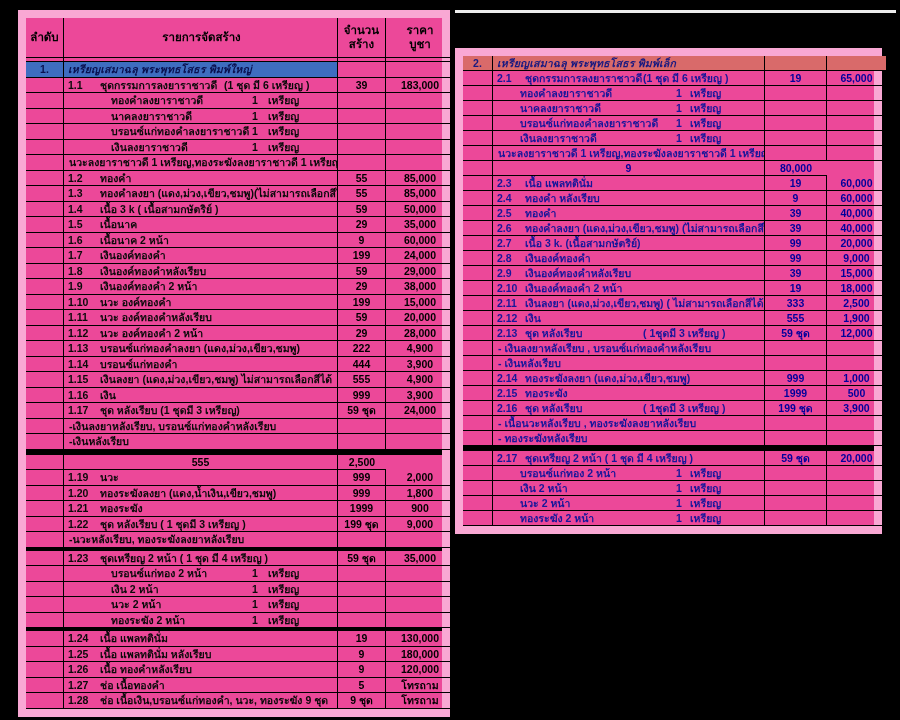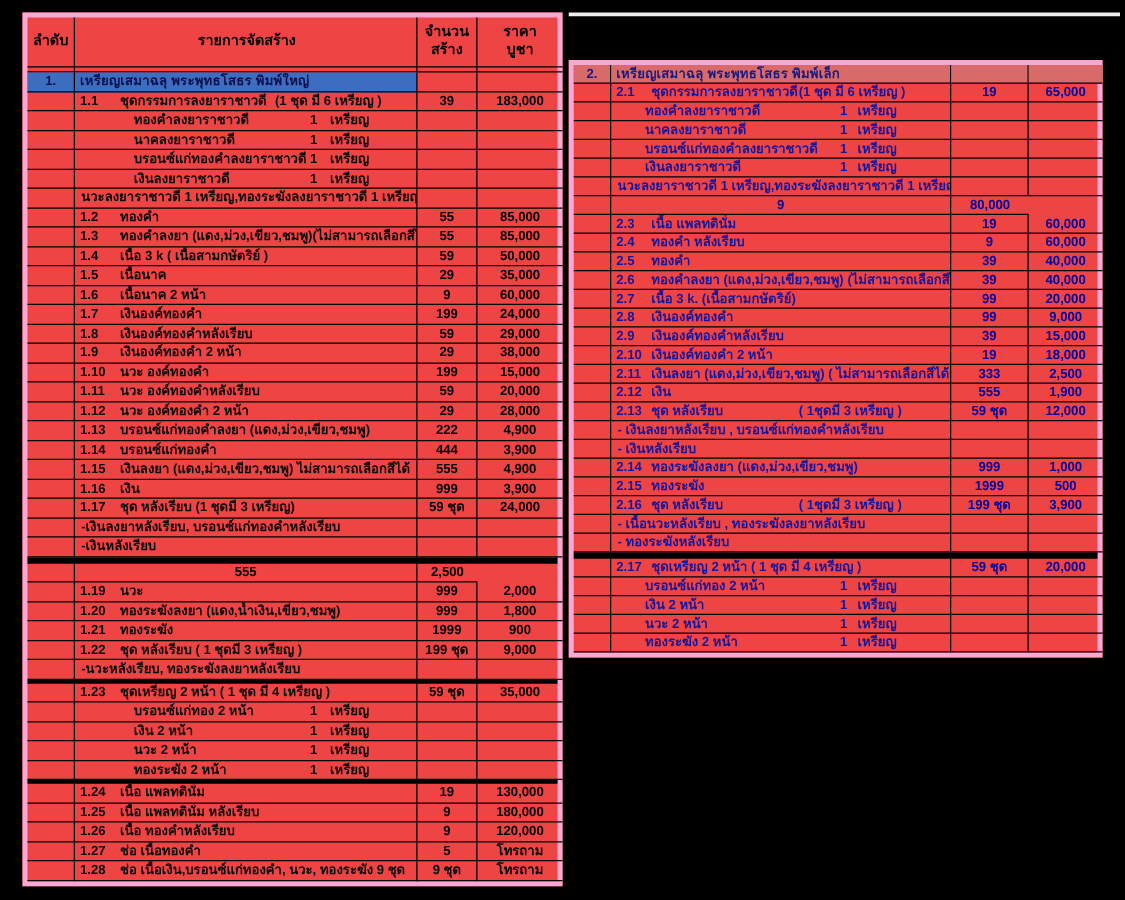--- a/index.html
+++ b/index.html
@@ -1,21 +1,21 @@
 <!DOCTYPE html>
 <html><head>
 <meta charset="utf-8">
 <style>
   html,body{margin:0;padding:0;}
   body{
     width:900px;height:720px;background:#000;position:relative;overflow:hidden;
     font-family:"Liberation Sans","DejaVu Sans",sans-serif;font-weight:bold;
   }
   .strip{position:absolute;left:455px;top:10px;width:441px;height:3px;background:#ededed;}
-  .tbl{position:absolute;background:#ef4444;border:4px solid #f9a8d4;box-sizing:border-box;}
+  .tbl{position:absolute;background:#ec4899;border:8px solid #f9a8d4;box-sizing:border-box;}
   .t1{left:18px;top:10px;width:432px;}
   .t2{left:455px;top:48px;width:427px;}
   .row{display:grid;}
   .t1 .row{grid-template-columns:38px 274px 48px 68px;height:15.5px;}
   .t2 .row{grid-template-columns:30px 272px 62px 59px;height:15px;}
   .c{border-right:1px solid #000;border-bottom:1px solid #000;overflow:hidden;
      white-space:nowrap;position:relative;font-size:10.5px;line-height:15px;box-sizing:border-box;}
   .c:last-child{border-right:none;}
   .t1{color:#0a0a0a;}
   .t2{color:#16169a;}
@@ -25,21 +25,21 @@
   
   .row.header{height:40px;}
   .row.header .c{font-size:11.5px;display:flex;flex-direction:column;align-items:center;
      justify-content:center;line-height:1.15;color:#000;}
   .row.spacer{height:4px;}
   .row.spacer .c{border-bottom:1px solid #000;}
   
   .row.section .c-no,.row.section .c-item{background:var(--sec);color:var(--sectxt);}
   .t2 .row.section .c{background:var(--sec);color:var(--sectxt);}
   .row.section .c-no{text-align:center;}
-  .row.section .c-item{padding-left:4px;letter-spacing:.2px;}
+  .row.section .c-item{padding-left:4px;letter-spacing:.2px;font-style:italic;}
   
   .c-item{display:block;padding-left:2px;}
   .num{display:inline-block;vertical-align:top;}
   .t1 .num{width:32px;padding-left:2px;}
   .t2 .num{width:28px;padding-left:2px;}
   .label2{position:absolute;top:0;}
   .t1 .label2{left:160px;}
   .t2 .label2{left:150px;}
   
   .sub-name{display:inline-block;}

